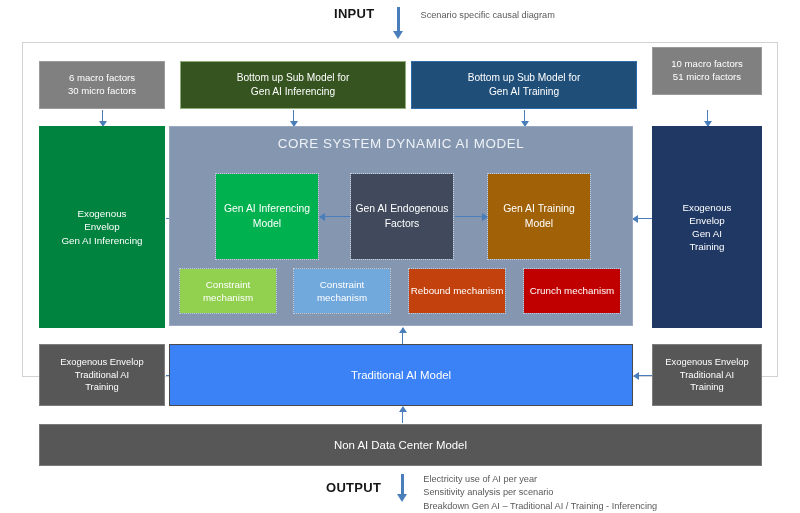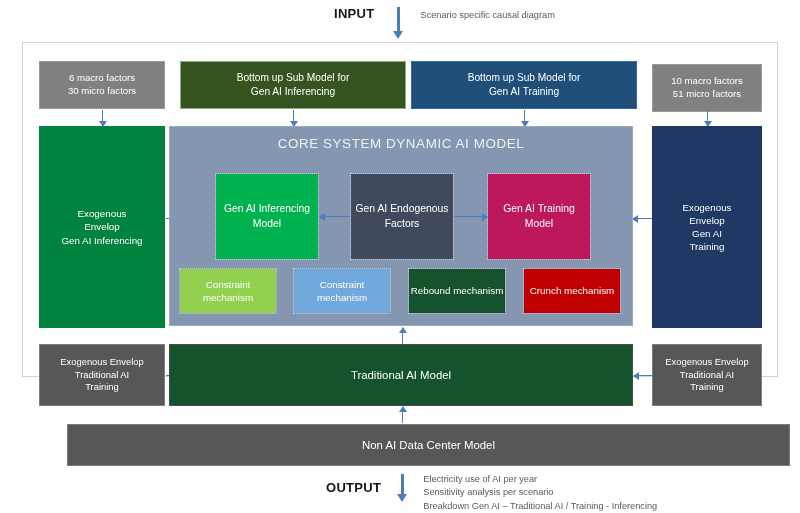--- a/index.html
+++ b/index.html
@@ -124,22 +124,22 @@
     font-size: 9.8px;
     outline: 1px dotted rgba(255,255,255,.5);
   }
 
   
   .wide-row {
     position: absolute;
     display: flex; align-items: center; justify-content: center;
     text-align: center; color: #ffffff;
   }
-  #trad-ai { background: #14532d; border: 1px solid #4a4a4a; font-size: 11.4px; }
-  #non-ai  { background: #575757; border: 1px solid #7a7a7a; font-size: 11.4px; margin-left: 28px; }
+  #trad-ai { background: #3b82f6; border: 1px solid #4a4a4a; font-size: 11.4px; }
+  #non-ai  { background: #575757; border: 1px solid #7a7a7a; font-size: 11.4px; }
 </style>
 </head>
 <body>
 
 <div id="stage">
 
   <div class="io-row" style="left:334px; top:6px;">
     <div class="io-label" style="">INPUT</div>
     <div class="io-arrow-wrap" style="margin-left:14px;">
       <div class="thick-io-arrow" style="left:4px; top:1px; height:32px;">
@@ -168,21 +168,21 @@
       </div>
     </div>
 
     <div class="box darkblue-top" style="left:388px; top:18px; width:226px; height:48px;">
       <div>
         <span>Bottom up Sub Model for</span>
         <span>Gen AI Training</span>
       </div>
     </div>
 
-    <div class="box gray-top" style="left:629px; top:21px; width:110px; height:48px;">
+    <div class="box gray-top" style="left:629px; top:4px; width:110px; height:48px;">
       <div>
         <span>10 macro factors</span>
         <span>51 micro factors</span>
       </div>
     </div>
 
     <div class="varrow-down" style="left:75px; top:67px; height:16px;">
       <div class="stem"></div>
         <div class="head"></div>
     </div>
@@ -238,21 +238,21 @@
       </div>
 
       <div class="core-box" style="left:181px; top:47px; width:102px; height:85px; background:#404a5c;">
         <div>
           <span>Gen AI</span>
           <span>Endogenous</span>
           <span>Factors</span>
         </div>
       </div>
 
-      <div class="core-box" style="left:318px; top:47px; width:102px; height:85px; background:#be185d;">
+      <div class="core-box" style="left:318px; top:47px; width:102px; height:85px; background:#a16207;">
         <div>
           <span>Gen AI</span>
           <span>Training</span>
           <span>Model</span>
         </div>
       </div>
 
       <div class="harrow-left" style="left:150px; top:85px; width:30px;">
         <div class="stem"></div>
           <div class="head"></div>
@@ -267,21 +267,21 @@
           <span>Constraint</span>
           <span>mechanism</span>
         </div>
       </div>
       <div class="mech-box" style="left:124px; top:142px; width:96px; height:44px; background:#72a9dd;">
         <div>
           <span>Constraint</span>
           <span>mechanism</span>
         </div>
       </div>
-      <div class="mech-box" style="left:239px; top:142px; width:96px; height:44px; background:#14532d;text-align:right;">
+      <div class="mech-box" style="left:239px; top:142px; width:96px; height:44px; background:#c2410c;text-align:right;">
         <div>
           <span>Rebound</span>
           <span>mechanism</span>
         </div>
       </div>
       <div class="mech-box" style="left:354px; top:142px; width:96px; height:44px; background:#c00000;">
         <div>
           <span>Crunch</span>
           <span>mechanism</span>
         </div>

